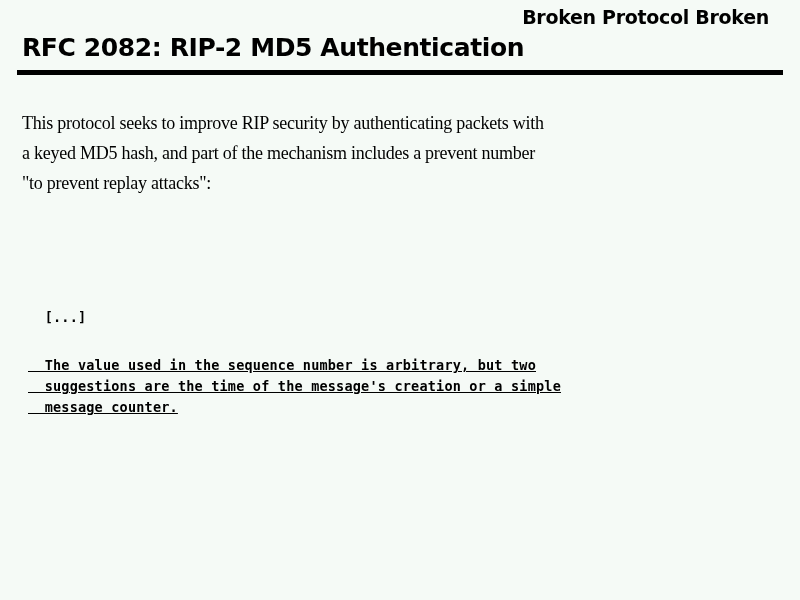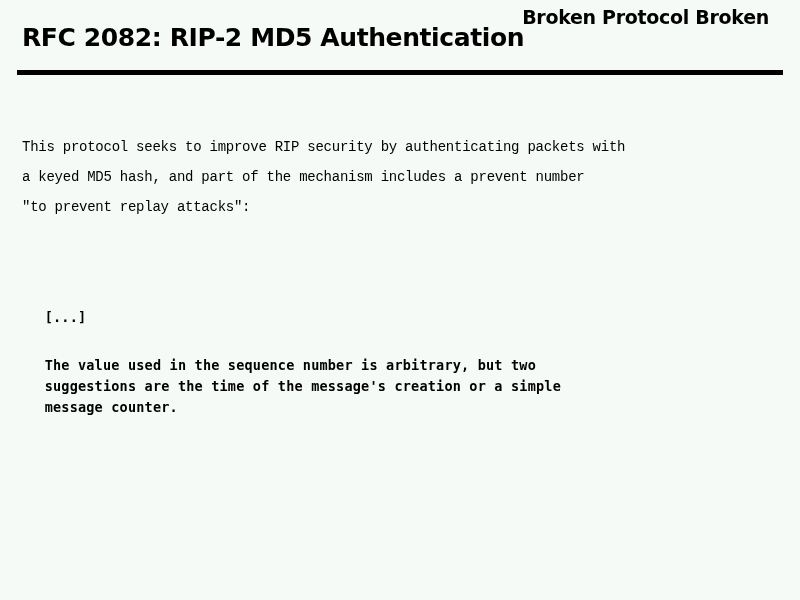--- a/index.html
+++ b/index.html
@@ -31,21 +31,21 @@
     font-size: 19px;
     font-weight: 700;
     letter-spacing: -0.3px;
     line-height: 1.1;
     white-space: nowrap;
     color: #000;
   }
 
   .slide-title {
     position: absolute;
-    top: 24px;
+    top: 34px;
     left: 22px;
     font-family: "DejaVu Sans", sans-serif;
     font-size: 25px;
     font-weight: 700;
     letter-spacing: -0.4px;
     line-height: 1.1;
     white-space: nowrap;
     color: #000;
   }
 
@@ -57,48 +57,47 @@
     height: 5px;
     background: #000000;
   }
 
   
   .intro {
     position: absolute;
     top: 108px;
     left: 22px;
     width: 752px;
-    font-family: Liberation Mono, monospace;
-    font-size: 14px;
+    font-family: Liberation Serif, serif;
+    font-size: 18px;
     font-weight: 400;
     line-height: 30px;
     letter-spacing: -0.25px;
     color: #000;
-    margin-top: 24px;
   }
   .intro .line {
     white-space: nowrap;
   }
 
   
   .quote-block {
     position: absolute;
     left: 28px;
     font-family: "DejaVu Sans Mono", monospace;
     font-size: 13.5px;
     font-weight: 700;
     line-height: 21px;
     letter-spacing: 0.2px;
     white-space: pre;
     color: #000;
   }
 
   .quote-item       { top: 235px; }
   .quote-ellipsis   { top: 307px; }
-  .quote-paragraph  { top: 355px; }
+  .quote-paragraph  { top: 355px; text-decoration: underline; }
 </style>
 </head>
 <body>
 
 <div class="slide">
 
   <div class="kicker">Broken Protocol Broken</div>
 
   <div class="slide-title">RFC 2082: RIP-2 MD5 Authentication</div>
 

